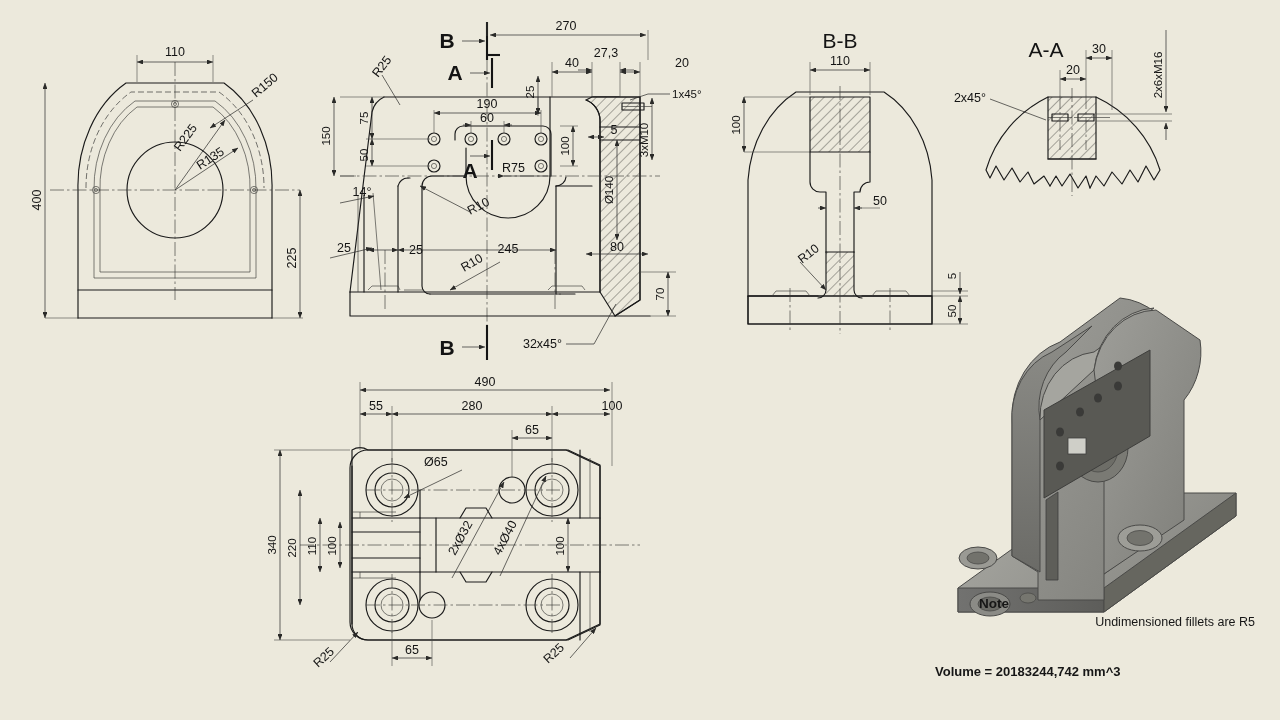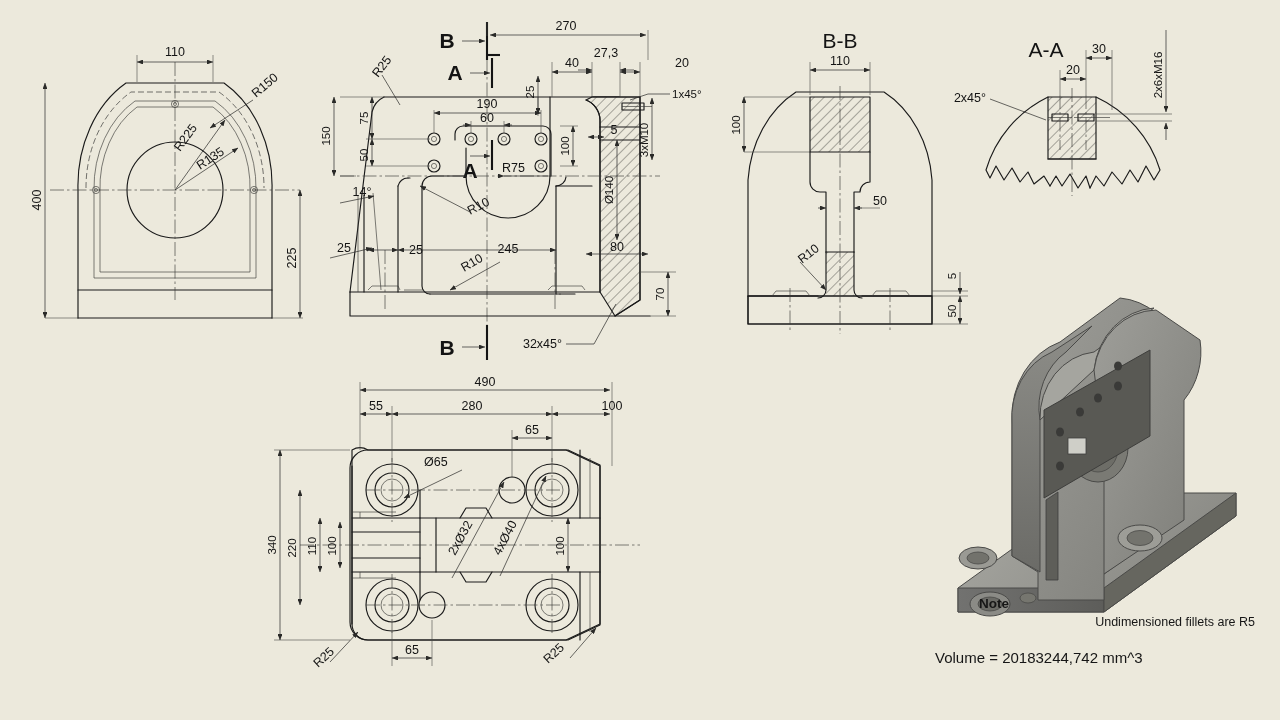--- a/index.html
+++ b/index.html
@@ -26,21 +26,21 @@
   text{font-family:"Liberation Sans", sans-serif;fill:#141414;}
   .dt{font-size:12.5px;}          
   .dts{font-size:11.5px;}
   .vt{font-size:21px;}            
   .mk{font-size:21px;font-weight:bold;}  
 
   
   .note{position:absolute;left:935px;top:595px;width:320px;line-height:1.35;}
   .note .nh{font-size:13.5px;font-weight:bold;margin:0 0 1px 0;padding-left:44px;}
   .note .nl{font-size:12.5px;margin:0;text-align:right;}
-  .note .nv{font-size:15px;margin:17px 0 0 0;}
+  .note .nv{font-size:13px;margin:32px 0 0 0;font-weight:bold;}
 </style>
 </head>
 <body>
 
 <div id="stage">
 
 <svg class="draw" viewBox="0 0 1280 720">
   <defs>
     <marker id="ar" markerWidth="9" markerHeight="7" refX="8.6" refY="3.5" orient="auto">
       <path d="M0,0 L9,3.5 L0,7 z" fill="#2a2a28"></path>

